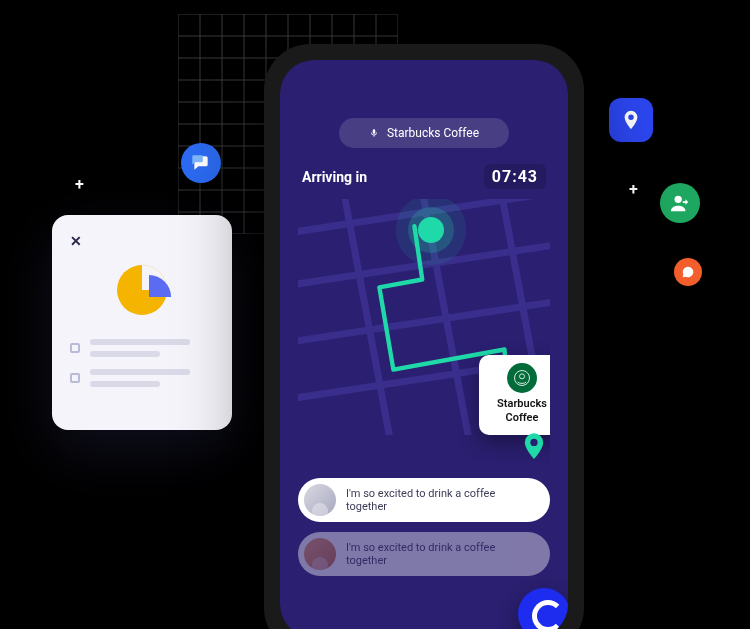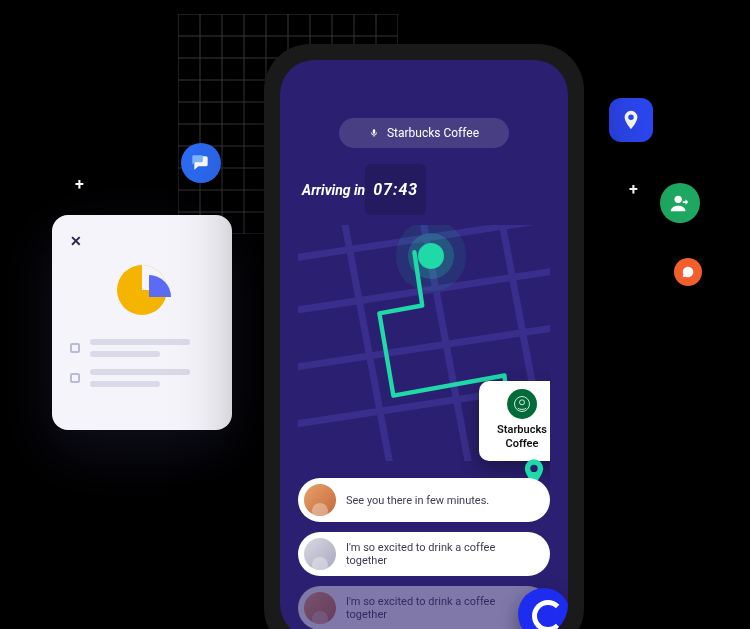--- a/index.html
+++ b/index.html
@@ -33,23 +33,23 @@
   .phone { position: absolute; left: 264px; top: 44px; width: 320px; height: 610px; background: #1a1a1a; border-radius: 46px; padding: 16px; box-shadow: 0 30px 80px rgba(0,0,0,0.6); }
   .phone .speaker-row { position:absolute; top:34px; left:50%; transform:translateX(-50%); display:flex; gap:46px; align-items:center; }
   .phone .speaker-row .dot { width:9px; height:9px; border-radius:50%; background:#333; }
   .phone .speaker-row .slit { width:46px; height:7px; border-radius:4px; background:#333; }
   .screen { position: relative; width: 100%; height: 100%; background: #2A1F70; border-radius: 34px; overflow: hidden; padding: 58px 18px 0; color:#fff; }
 
   
   .search-pill { margin: 0 auto 16px; width: 170px; height: 30px; background: rgba(255,255,255,0.14); border-radius: 15px; display:flex; align-items:center; justify-content:center; gap:8px; font-size:12px; color:#fff; }
   .mic { width:10px; height:10px; }
 
-  .arriving { display:flex; justify-content:flex-start; align-items:center; padding: 0 4px 10px; font-weight:700;font-style:italic; }
+  .arriving { display:flex; justify-content:space-between; align-items:center; padding: 0 4px 10px; font-weight:700; }
   .arriving .label { font-size:14px; }
-  .arriving .time { font-size:16px; background: rgba(0,0,0,0.15); padding:16px 8px; border-radius:6px; letter-spacing:1px; }
+  .arriving .time { font-size:16px; background: rgba(0,0,0,0.15); padding:3px 8px; border-radius:6px; letter-spacing:1px; }
 
   
   .map { position: relative; width: 100%; height: 270px; overflow:hidden; }
   .map .grid { position:absolute; inset:0; }
   .map .beacon { position:absolute; left:120px; top:18px; width:26px; height:26px; border-radius:50%; background:#1FD9A8; box-shadow: 0 0 0 10px rgba(31,217,168,0.22), 0 0 0 22px rgba(31,217,168,0.10); }
   .map .route { position:absolute; inset:0; }
   .map .dest-pin { position:absolute; left:225px; top:234px; }
 
   .dest-card { position:absolute; left:181px; top:156px; width:86px; background:#fff; border-radius:10px; padding:8px 6px 10px; text-align:center; box-shadow:0 8px 20px rgba(0,0,0,0.35); color:#111; font-size:11px; line-height:1.25; font-weight:600; }
   .dest-card .logo { width:30px; height:30px; border-radius:50%; background:#016B3A; margin:0 auto 4px; display:flex; align-items:center; justify-content:center; }
@@ -188,24 +188,20 @@
 
         <svg class="dest-pin" width="22" height="28" viewBox="0 0 24 30">
           <path fill="#1FD9A8" d="M12 0a10 10 0 0110 10c0 7-10 18-10 18S2 17 2 10A10 10 0 0112 0z"></path>
             <circle cx="12" cy="10" r="4" fill="#2A1F70"></circle>
         </svg>
       </div>
 
       <div class="msgs">
 
         <div class="msg">
-          <div class="avatar"></div>
-          <div>See you there in few minutes.</div>
-        </div>
-        <div class="msg">
           <div class="avatar b"></div>
           <div>I'm so excited to drink a coffee together</div>
         </div>
         <div class="msg faded">
           <div class="avatar"></div>
           <div>I'm so excited to drink a coffee together</div>
         </div>
       </div>
 
       <div class="fab"></div>

